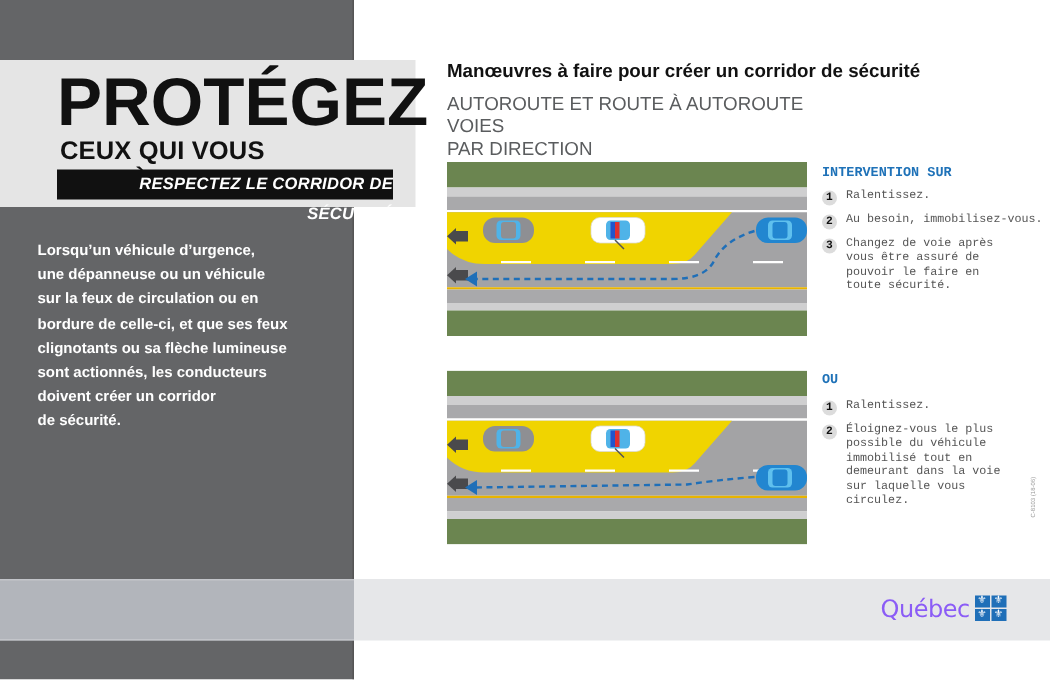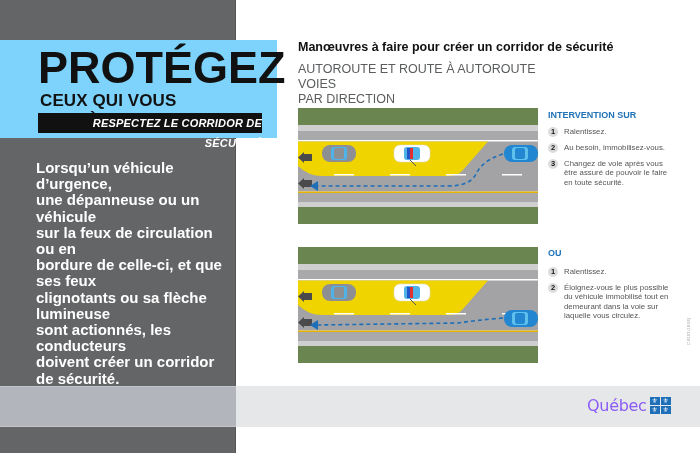--- a/index.html
+++ b/index.html
@@ -3,34 +3,34 @@
 <meta charset="utf-8">
 <style>
   * { box-sizing: border-box; margin: 0; padding: 0; }
   html, body { width: 700px; height: 453px; overflow: hidden; background: #ffffff; }
   body { position: relative; font-family: "Liberation Sans", sans-serif; }
 
   .left-panel { position: absolute; left: 0; top: 0; width: 236px; height: 453px; background: #646567; border-right: 1px solid #555; }
   .bottom-band-left { position: absolute; left: 0; top: 386px; width: 236px; height: 41px; background: #b2b5bb; border-top: 1px solid #c3c5ca; border-bottom: 1px solid #c3c5ca; }
   .bottom-band-right { position: absolute; left: 236px; top: 386px; width: 464px; height: 41px; background: #e6e7e9; }
 
-  .banner { position: absolute; left: 0; top: 40px; width: 277px; height: 98px; background: #7dd3fc; }
+  .banner { position: absolute; left: 0; top: 40px; width: 277px; height: 98px; background: #e5e5e5; }
   .banner-title { position: absolute; left: 38px; top: 4px; font-size: 45px; font-weight: bold; color: #111; letter-spacing: 0px; line-height: 48px; }
   .banner-sub { position: absolute; left: 40px; top: 51px; font-size: 17px; font-weight: bold; color: #111; line-height: 20px; letter-spacing: 0.1px; }
   .banner-tag { position: absolute; left: 38px; top: 73px; width: 224px; height: 20px; background: #111; color: #fff; font-size: 11px; font-style: italic; font-weight: bold; text-align: right; line-height: 20px; letter-spacing: 0.2px; }
 
-  .intro { position: absolute; left: 36px; top: 160px; width: 190px; color: #ffffff; font-size: 15px; font-weight: bold; line-height: 16.2px; }
+  .intro { position: absolute; left: 25px; top: 160px; width: 190px; color: #ffffff; font-size: 10px; font-weight: bold; line-height: 16.2px; }
 
   .heading { position: absolute; left: 298px; top: 40px; font-size: 12.5px; font-weight: bold; color: #111; }
   .subheading { position: absolute; left: 298px; top: 62px; font-size: 12.5px; color: #5a5c5e; line-height: 15px; width: 240px; }
 
   .road { position: absolute; left: 298px; width: 240px; height: 116px; overflow: hidden; }
   .road svg { display: block; }
 
-  .steps { position: absolute; left: 548px; width: 150px; }
+  .steps { position: absolute; left: 548px; width: 150px; font-family: Liberation Mono, monospace; }
   .steps-title { font-size: 9px; font-weight: bold; color: #1f72b8; line-height: 10.5px; }
   .step { display: flex; align-items: flex-start; margin-top: 6px; }
   .step-num { flex: 0 0 auto; width: 10px; height: 10px; border-radius: 50%; background: #dcdcdc; color: #111; font-size: 7.5px; font-weight: bold; text-align: center; line-height: 10px; margin-right: 6px; margin-top: 0px; }
   .step-text { font-size: 7.8px; color: #555; line-height: 9.5px; }
   .steps-list { margin-top: 6px; }
 
   .doc-code { position: absolute; left: 686px; top: 345px; width: 40px; font-size: 4px; color: #999; transform: rotate(-90deg); transform-origin: left top; white-space: nowrap; }
 
   .quebec-logo { position: absolute; left: 587px; top: 396px; display: flex; align-items: center; }
   .quebec-word { font-family: "DejaVu Sans", sans-serif; font-size: 16px; color: #8b5cf6; letter-spacing: -0.3px; }

